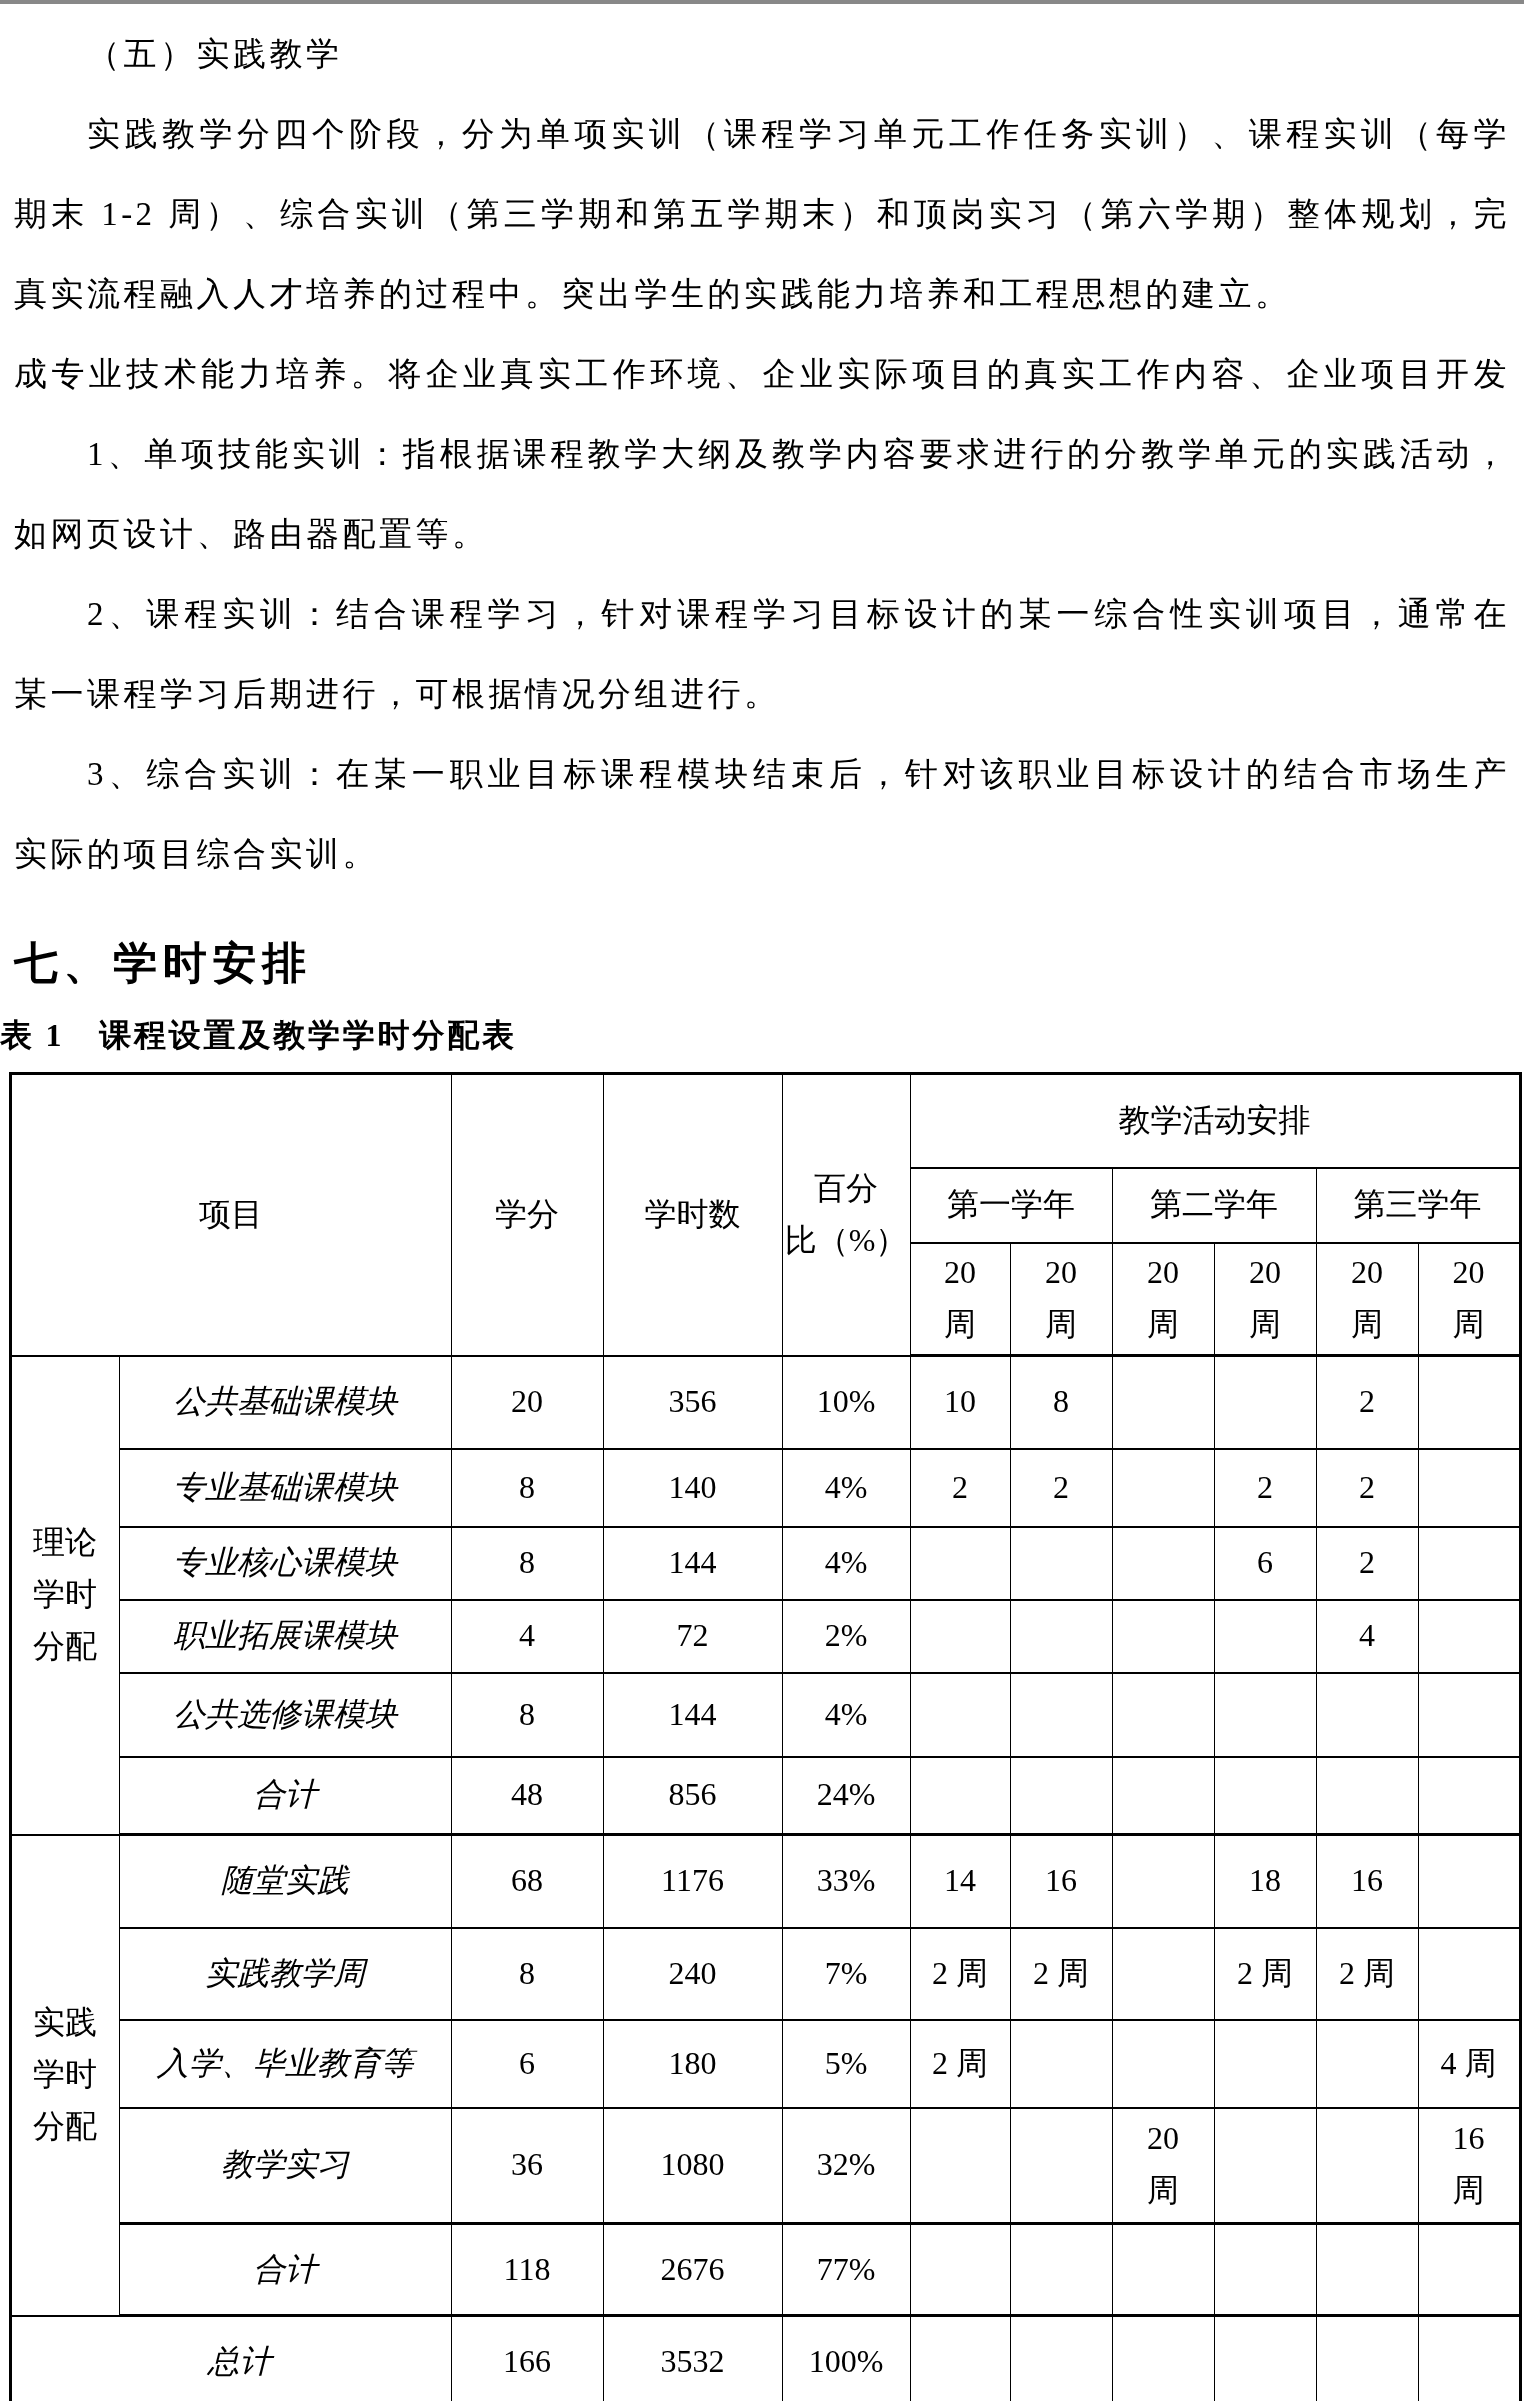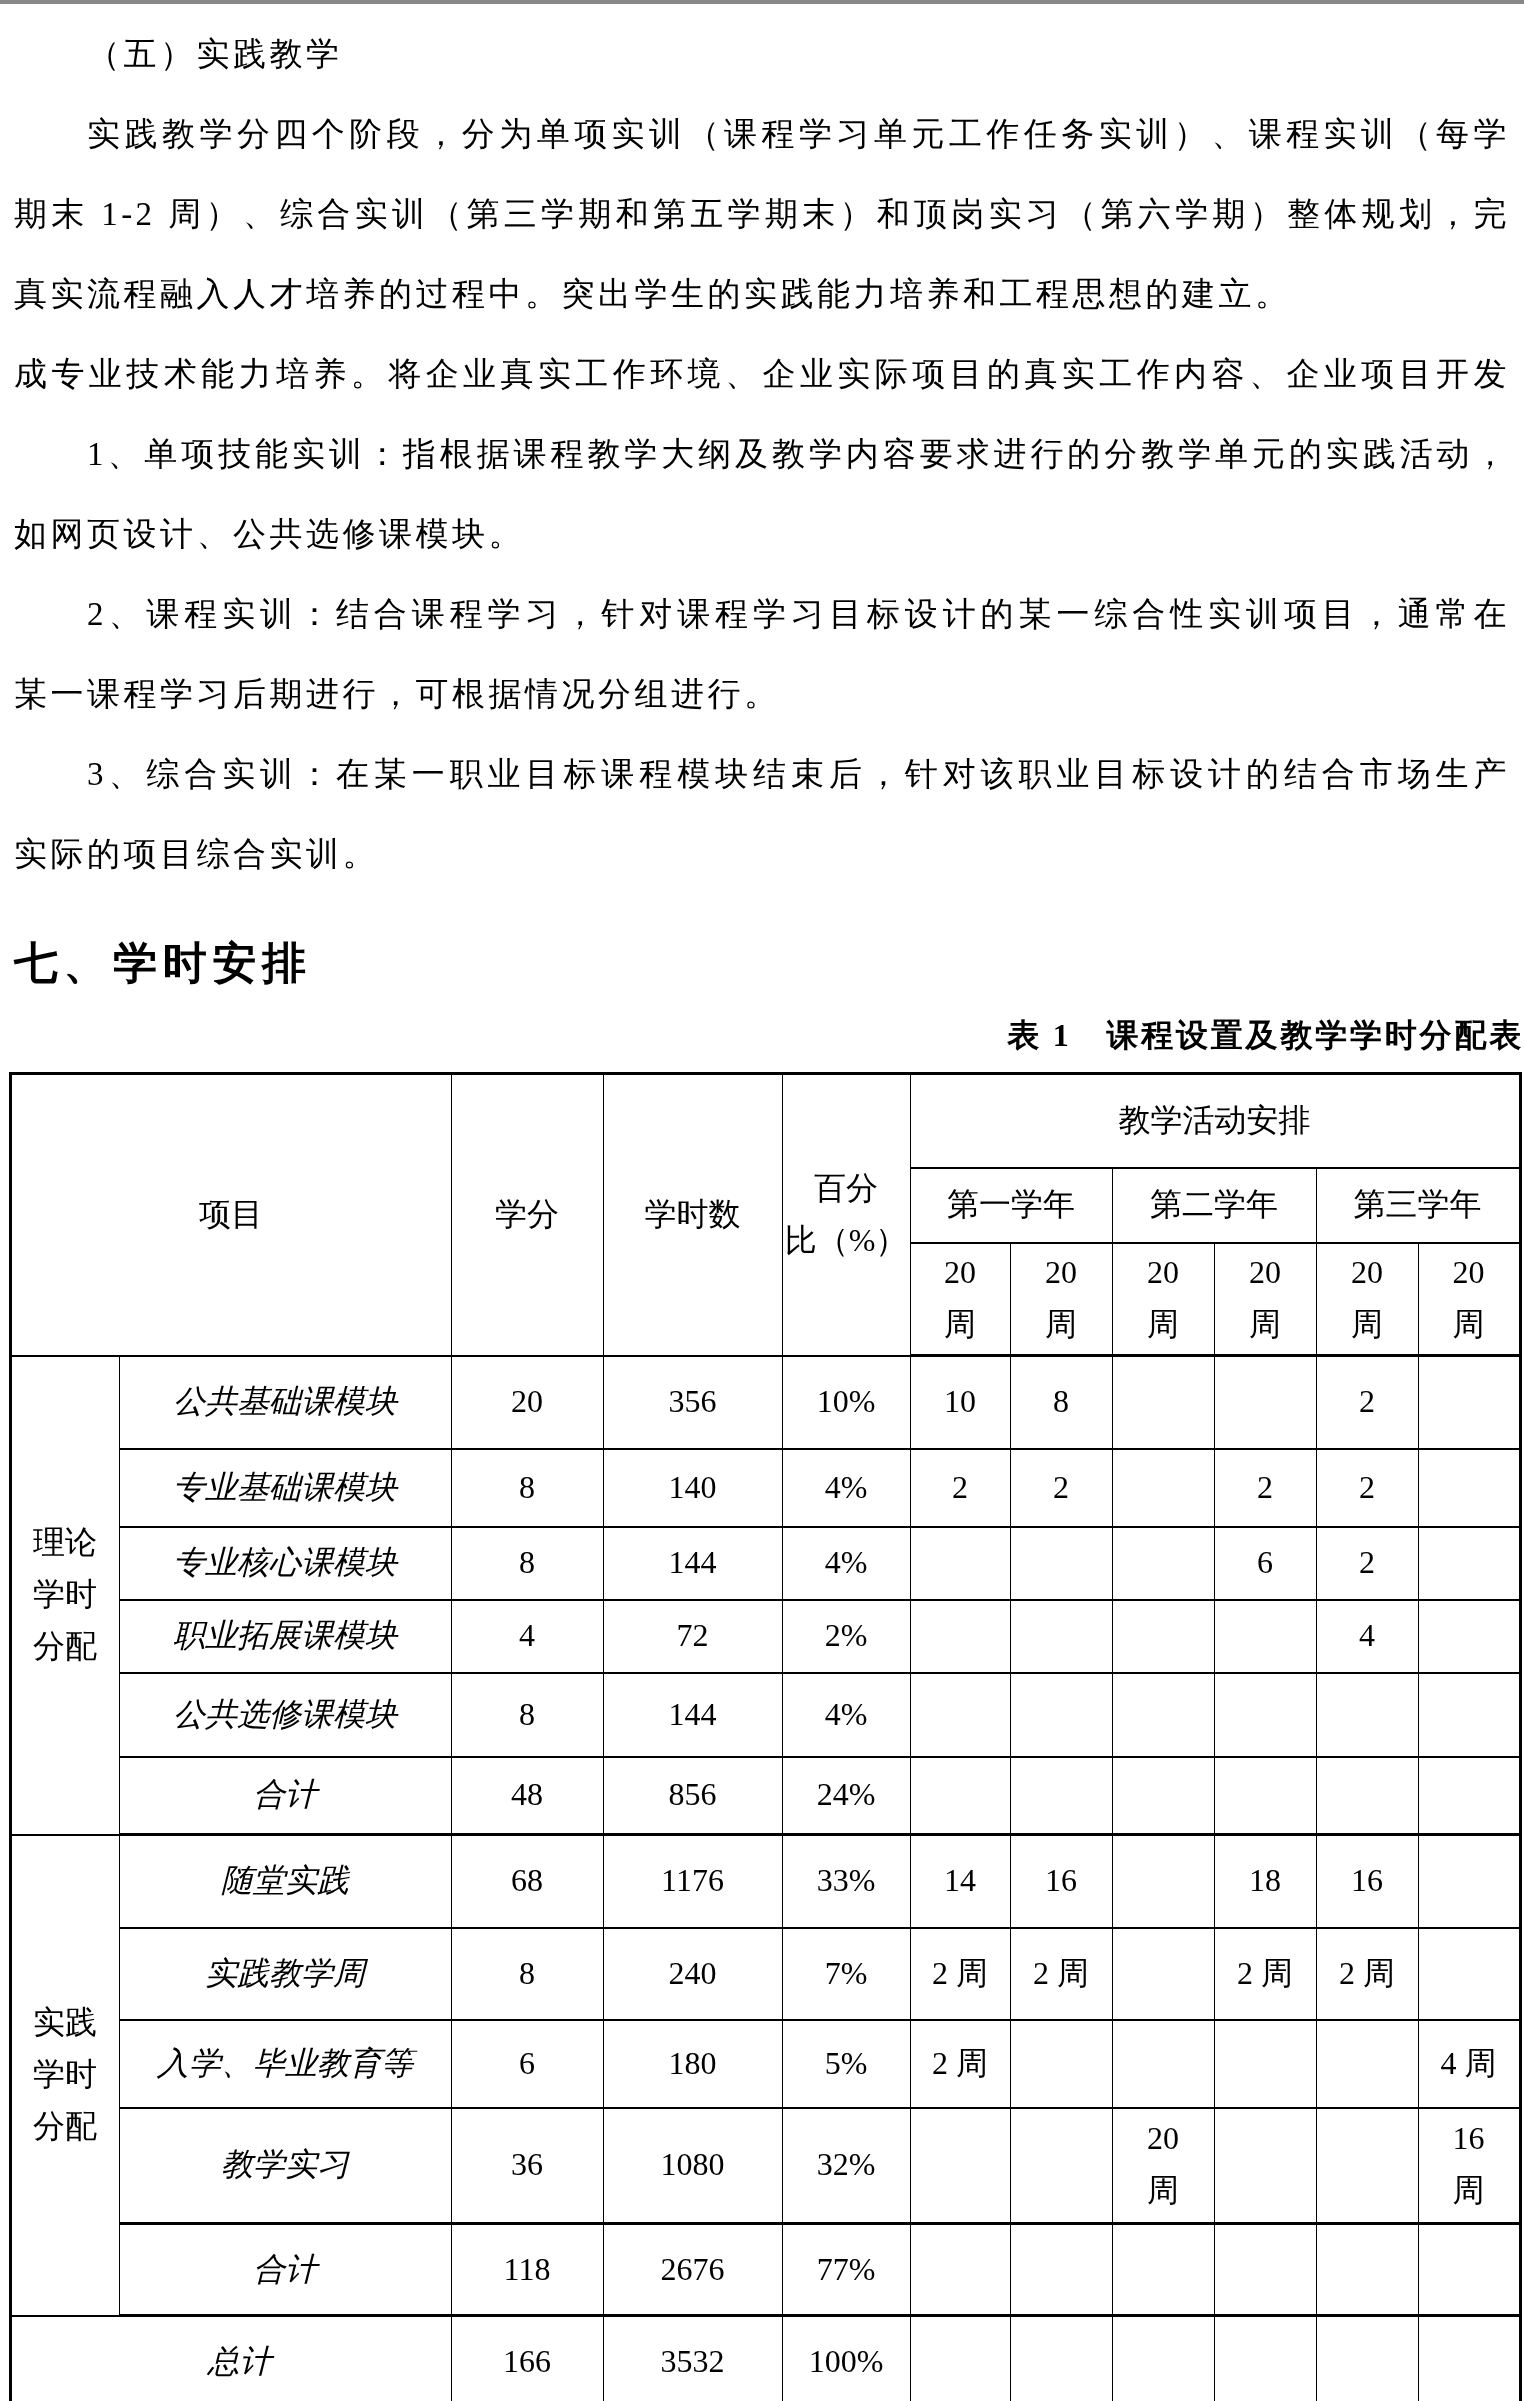--- a/index.html
+++ b/index.html
@@ -12,21 +12,21 @@
   .line { line-height:80px; text-align:justify; }
   .jl { text-align-last:justify; }
   .indent { text-indent:73px; }
   .chapter {
     font-family:"Liberation Sans","DejaVu Sans",sans-serif;
     font-weight:bold; font-size:44px; letter-spacing:5.6px;
     margin:39px 0 0 14px; line-height:59px;
   }
   .caption {
     font-weight:bold; font-size:32px; letter-spacing:2.8px;
-    text-align:right; margin-top:21px; line-height:45px;
+    text-align:left; margin-top:21px; line-height:45px;
   }
   table.sched {
     border-collapse:collapse; table-layout:fixed;
     width:1510px; margin:14px 0 0 8.5px;
     font-size:32px; border:3.5px solid #000;
   }
   table.sched td {
     border:solid #000; border-width:2.1px 1.4px;
     vertical-align:middle; text-align:center;
     white-space:pre-line; line-height:1.62; padding:0;
@@ -43,21 +43,21 @@
 
   <div class="text-block">
     <div class="line indent">（五）实践教学</div>
 
     <div class="line indent jl">实践教学分四个阶段，分为单项实训（课程学习单元工作任务实训）、课程实训（每学</div>
     <div class="line jl">期末 1-2 周）、综合实训（第三学期和第五学期末）和顶岗实习（第六学期）整体规划，完</div>
     <div class="line">真实流程融入人才培养的过程中。突出学生的实践能力培养和工程思想的建立。</div>
     <div class="line jl">成专业技术能力培养。将企业真实工作环境、企业实际项目的真实工作内容、企业项目开发</div>
 
     <div class="line indent jl">1、单项技能实训：指根据课程教学大纲及教学内容要求进行的分教学单元的实践活动，</div>
-    <div class="line">如网页设计、公共选修课模块。</div>
+    <div class="line">如网页设计、路由器配置等。</div>
 
     <div class="line indent jl">2、课程实训：结合课程学习，针对课程学习目标设计的某一综合性实训项目，通常在</div>
     <div class="line">某一课程学习后期进行，可根据情况分组进行。</div>
 
     <div class="line indent jl">3、综合实训：在某一职业目标课程模块结束后，针对该职业目标设计的结合市场生产</div>
     <div class="line">实际的项目综合实训。</div>
   </div>
 
   <div class="chapter">七、学时安排</div>
 

